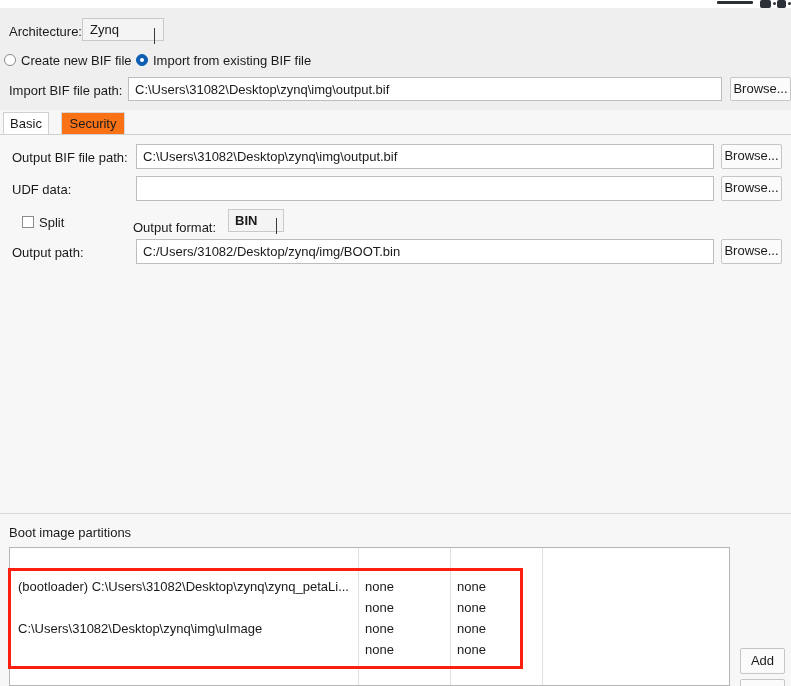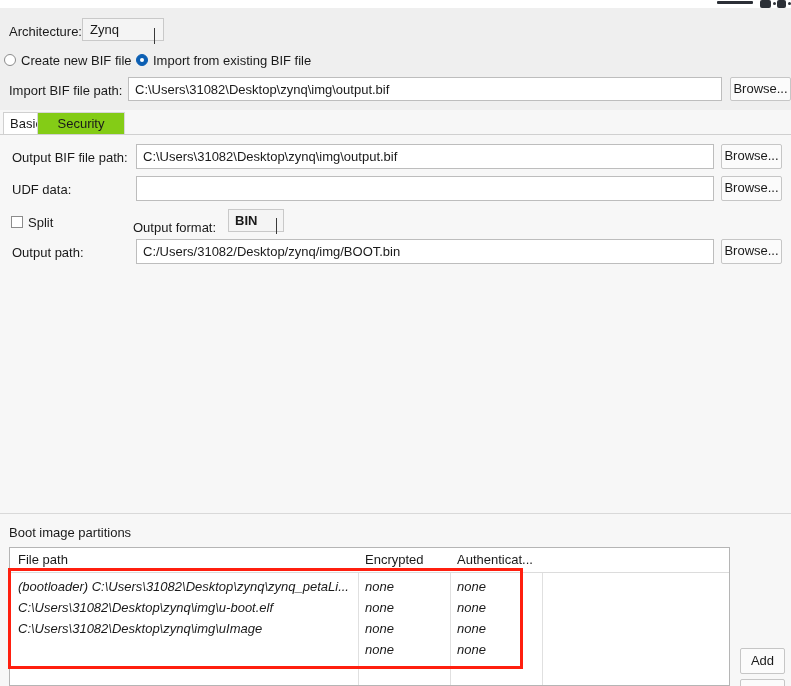--- a/index.html
+++ b/index.html
@@ -181,22 +181,22 @@
     text-align: center;
     white-space: nowrap;
   }
   #tab-basic {
     left: 3px; width: 46px;
     background: #ffffff;
     border: 1px solid #d0d0d0;
     border-bottom: none;
   }
   #tab-security {
-    left: 37px; width: 88px;
-    background: #84cc16;
+    left: 61px; width: 64px;
+    background: #f97316;
     border: 1px solid #d7d7d7;
     border-bottom: 1px solid #d0d0d0;
   }
   #tab-underline {
     position: absolute;
     left: 0; top: 134px;
     width: 791px; height: 1px;
     background: #d0d0d0;
   }
 
@@ -238,21 +238,21 @@
     position: absolute;
     left: 6px; top: 4px;
     font-size: 13px;
     white-space: nowrap;
   }
   #browse-udf { left: 721px; top: 176px; width: 61px; height: 25px; }
 
   
   #split-checkbox-wrap {
     position: absolute;
-    left: 11px; top: 213px;
+    left: 22px; top: 213px;
     display: flex;
     align-items: center;
     height: 18px;
     text-align: right;
   }
   .checkbox-square {
     width: 12px; height: 12px;
     border: 1px solid #8c8c8c;
     background: #ffffff;
     box-sizing: border-box;
@@ -350,21 +350,20 @@
   }
   #div-1 { left: 348px; }
   #div-2 { left: 440px; }
   #div-3 { left: 532px; }
 
   .table-row {
     position: absolute;
     left: 0;
     height: 21px;
     width: 100%;
-    font-style: italic;
   }
   .cell {
     position: absolute;
     top: 2px;
     font-size: 13px;
     color: #1a1a1a;
     white-space: nowrap;
   }
   .cell-filepath { left: 8px; }
   .cell-encrypted { left: 355px; }
@@ -485,34 +484,28 @@
 
 <div id="partitions-separator"></div>
 
 <div id="partitions-title">Boot image partitions</div>
 
 <div id="partitions-table">
   <div class="col-divider" id="div-1"></div>
   <div class="col-divider" id="div-2"></div>
   <div class="col-divider" id="div-3"></div>
 
-  <div id="table-header">
-    <span class="th" id="th-filepath">File path</span>
-    <span class="th" id="th-encrypted">Encrypted</span>
-    <span class="th" id="th-authenticated">Authenticat...</span>
-  </div>
 
   <div class="table-row" style="top:29px;">
     <span class="cell cell-filepath">(bootloader) C:\Users\31082\Desktop\zynq\zynq_petaLi...</span>
     <span class="cell cell-encrypted">none</span>
     <span class="cell cell-authenticated">none</span>
   </div>
 
   <div class="table-row" style="top:50px;">
-    <span class="cell cell-filepath">C:\Users\31082\Desktop\zynq\img\u-boot.elf</span>
     <span class="cell cell-encrypted">none</span>
     <span class="cell cell-authenticated">none</span>
   </div>
 
   <div class="table-row" style="top:71px;">
     <span class="cell cell-filepath">C:\Users\31082\Desktop\zynq\img\uImage</span>
     <span class="cell cell-encrypted">none</span>
     <span class="cell cell-authenticated">none</span>
   </div>
 

